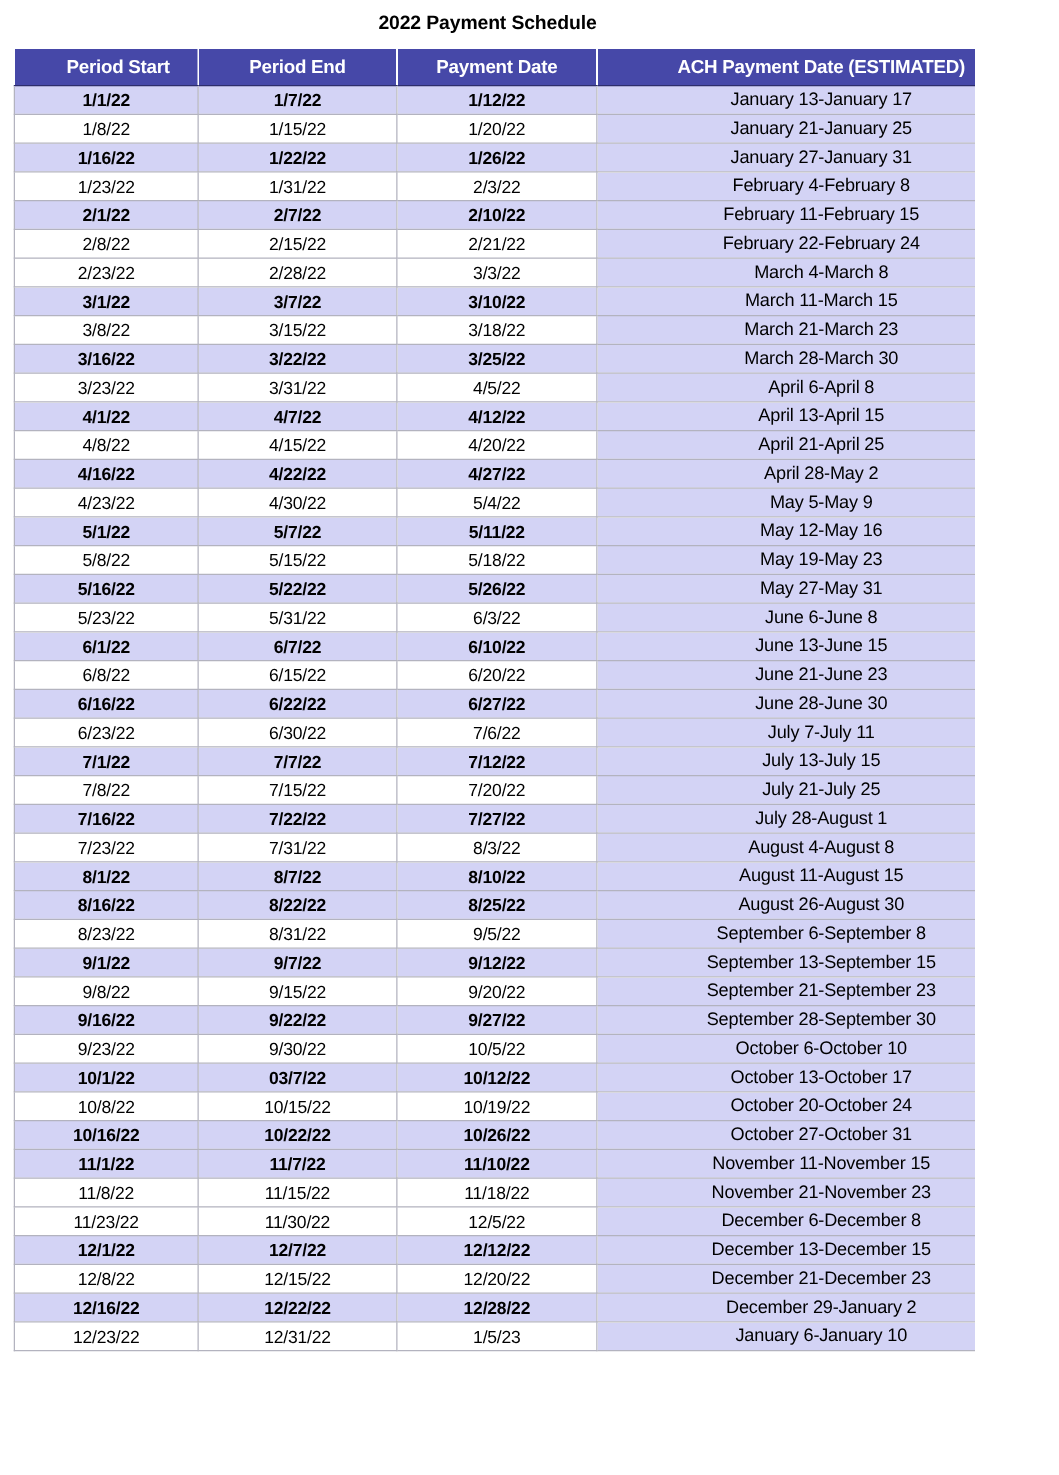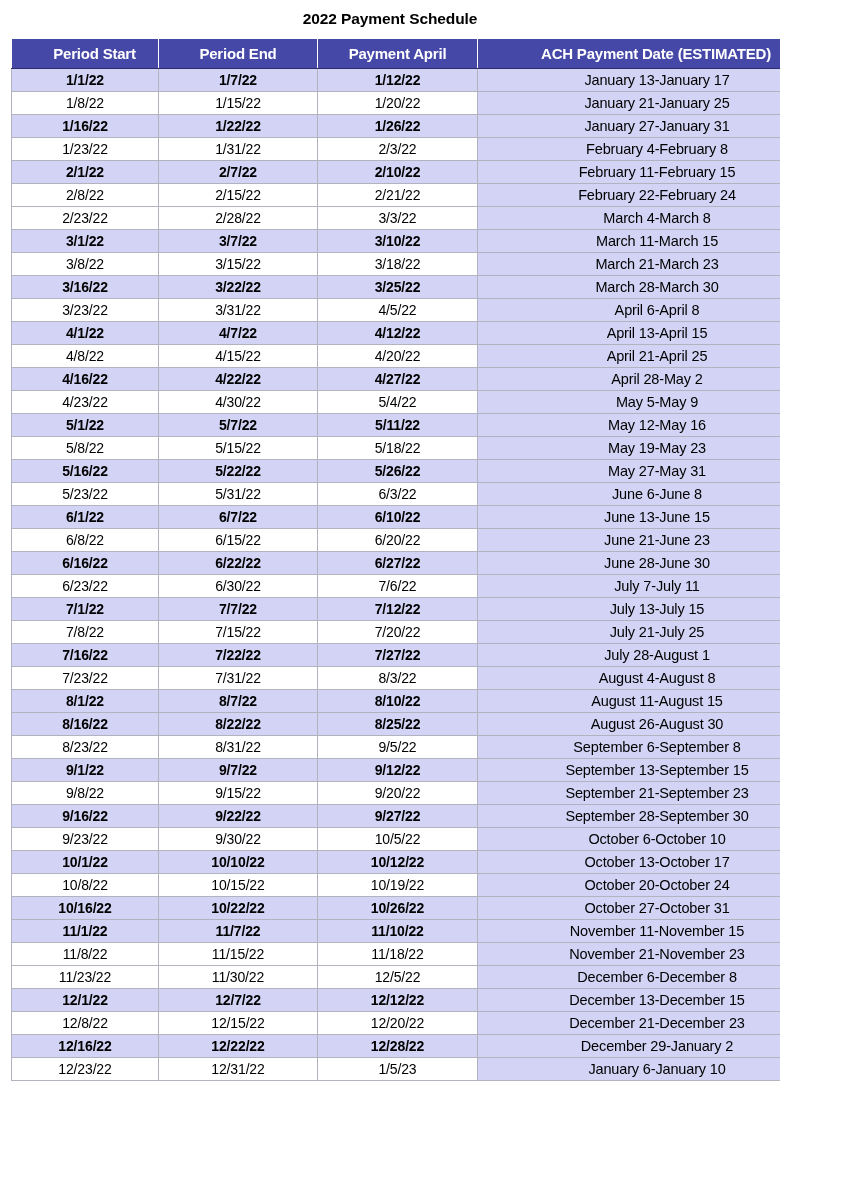--- a/index.html
+++ b/index.html
@@ -59,21 +59,21 @@
     letter-spacing: -0.2px;
     border-left: 1px solid #ffffff;
     border-right: 1px solid #ffffff;
     border-top: none;
     border-bottom: 1px solid #2d2d6b;
     box-sizing: border-box;
     white-space: nowrap;
     overflow: hidden;
   }
   thead th.first { border-left: 1px solid #ffffff; padding-left: 21px; }
-  thead th.last  { border-right: 5px solid #ec4899; }
+  thead th.last  { border-right: 1px solid #ec4899; }
 
   tbody td {
     height: 23px;
     font-size: 14px;
     color: #000000;
     text-align: center;
     vertical-align: middle;
     padding: 0 2px;
     border: 1px solid #b3b3bf;
     box-sizing: border-box;
@@ -107,21 +107,21 @@
       <colgroup>
         <col class="c1">
           <col class="c2">
           <col class="c3">
           <col class="c4">
       </colgroup>
       <thead>
         <tr>
           <th class="first">Period Start</th>
           <th>Period End</th>
-          <th>Payment April</th>
+          <th>Payment Date</th>
           <th class="last">ACH Payment Date (ESTIMATED)</th>
         </tr>
       </thead>
       <tbody id="schedule-body">
           <tr class="shaded">
             <td class="dcell">1/1/22</td>
             <td class="dcell">1/7/22</td>
             <td class="dcell">1/12/22</td>
             <td class="ach">January 13-January 17</td>
           </tr>
@@ -318,21 +318,21 @@
             <td class="ach">September 28-September 30</td>
           </tr>
           <tr class="plain">
             <td class="dcell">9/23/22</td>
             <td class="dcell">9/30/22</td>
             <td class="dcell">10/5/22</td>
             <td class="ach">October 6-October 10</td>
           </tr>
           <tr class="shaded">
             <td class="dcell">10/1/22</td>
-            <td class="dcell">10/10/22</td>
+            <td class="dcell">03/7/22</td>
             <td class="dcell">10/12/22</td>
             <td class="ach">October 13-October 17</td>
           </tr>
           <tr class="plain">
             <td class="dcell">10/8/22</td>
             <td class="dcell">10/15/22</td>
             <td class="dcell">10/19/22</td>
             <td class="ach">October 20-October 24</td>
           </tr>
           <tr class="shaded">

